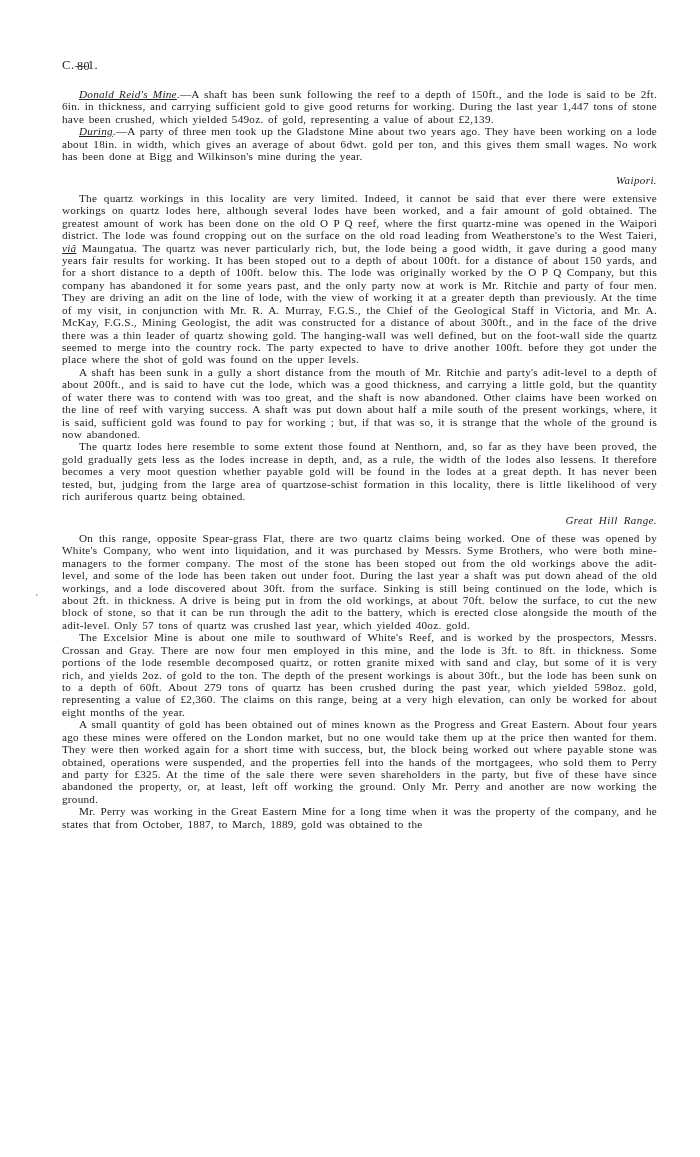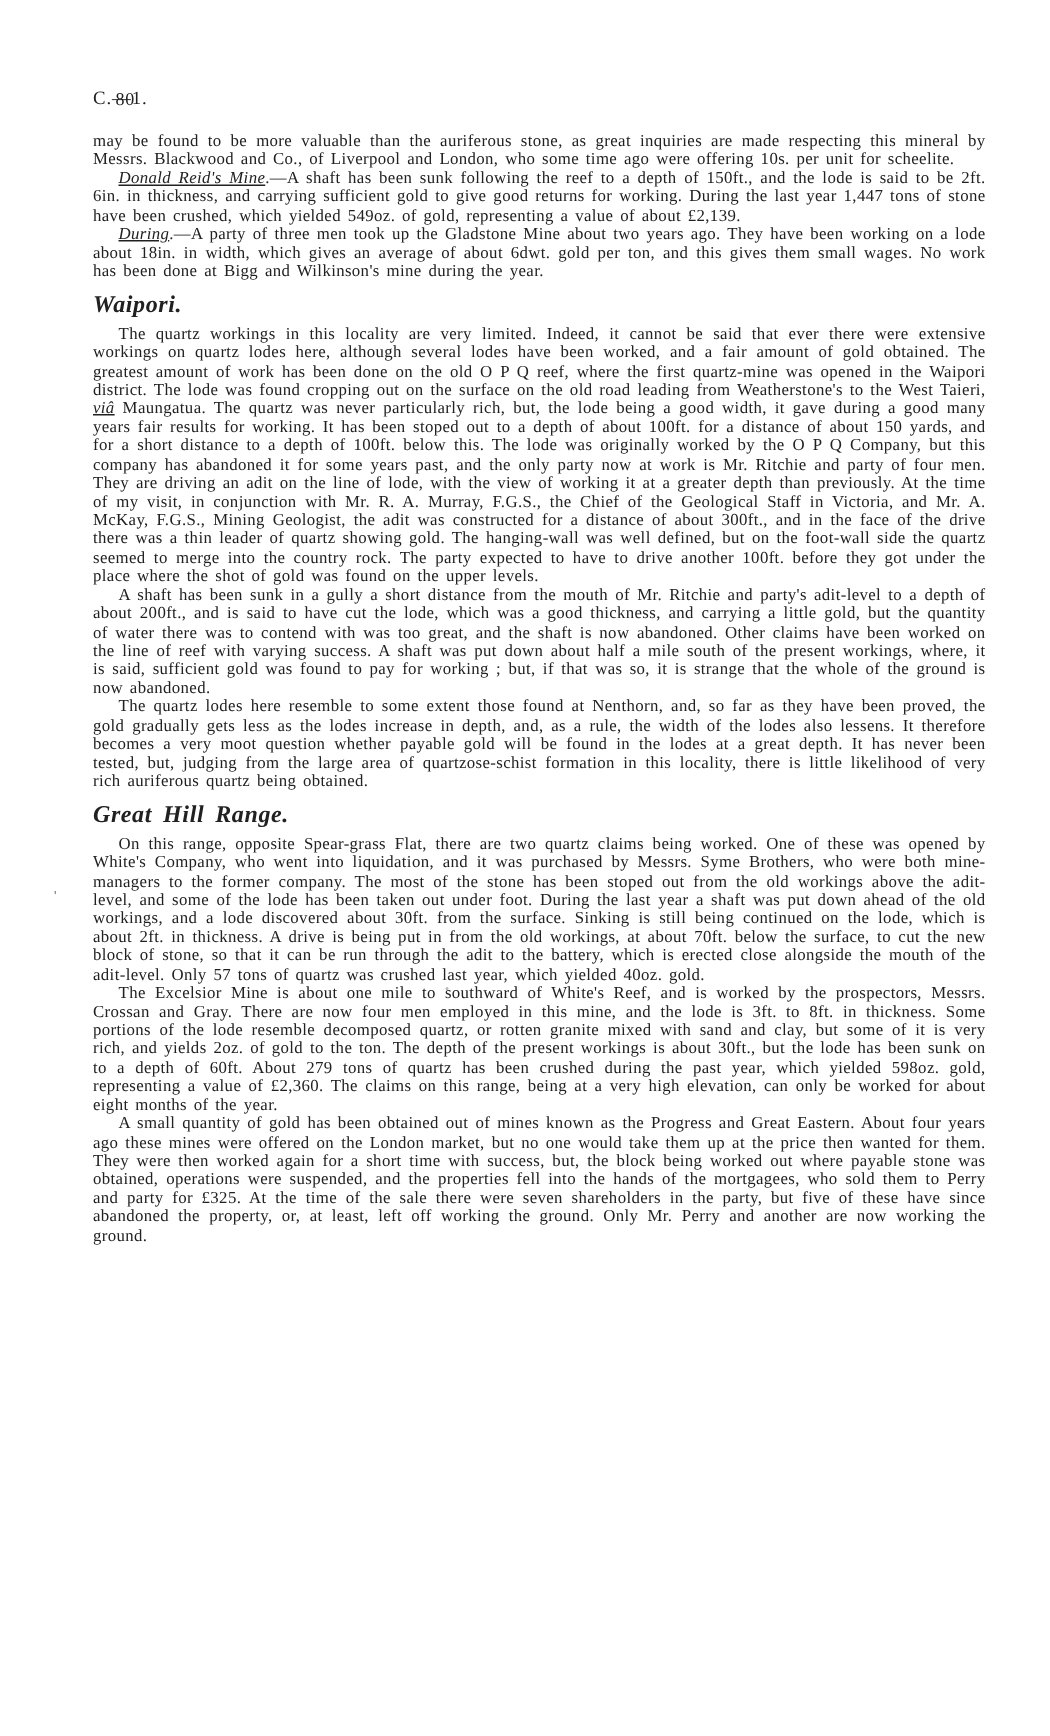--- a/index.html
+++ b/index.html
@@ -40,24 +40,24 @@
     text-align: justify;
   }
   .para {
     margin: 0;
     text-indent: 17px;
   }
   .para.no-indent { text-indent: 0; }
   .heading {
     margin: 11px 0 6px 0;
     font-style: italic;
-    font-weight: bold;
-    text-align: left;
+    font-weight: normal;
+    text-align: right;
     text-indent: 0;
-    font-size: 16px;
+    font-size: 11px;
     letter-spacing: 0.4px;
     word-spacing: 3px;
   }
   .it { font-style: italic; text-decoration: underline; }
   .scan-tick {
     position: absolute;
     left: 36px; top: 592px;
     font-size: 9px;
     color: #555;
   }
@@ -75,25 +75,25 @@
 <div class="page">
   <div class="running-header">
     <span class="report-code">C.—1.</span>
     <span class="page-number">80</span>
   </div>
 
   <span class="scan-tick">'</span>
   <span class="scan-dot"></span>
 
   <div class="body-text">
-      <p class="para no-indent"><span class="">may be found to be more valuable than the auriferous stone, as great inquiries are made respecting this mineral by Messrs. Blackwood and Co., of Liverpool and London, who some time ago were offering 10s. per unit for scheelite.</span></p>
       <p class="para"><span class="it">Donald Reid's Mine</span><span class="">.—A shaft has been sunk following the reef to a depth of 150ft., and the lode is said to be 2ft. 6in. in thickness, and carrying sufficient gold to give good returns for working. During the last year 1,447 tons of stone have been crushed, which yielded 549oz. of gold, representing a value of about £2,139.</span></p>
       <p class="para"><span class="it">During</span><span class="">.—A party of three men took up the Gladstone Mine about two years ago. They have been working on a lode about 18in. in width, which gives an average of about 6dwt. gold per ton, and this gives them small wages. No work has been done at Bigg and Wilkinson's mine during the year.</span></p>
       <p class="heading">Waipori.</p>
       <p class="para"><span class="">The quartz workings in this locality are very limited. Indeed, it cannot be said that ever there were extensive workings on quartz lodes here, although several lodes have been worked, and a fair amount of gold obtained. The greatest amount of work has been done on the old O P Q reef, where the first quartz-mine was opened in the Waipori district. The lode was found cropping out on the surface on the old road leading from Weatherstone's to the West Taieri, </span><span class="it">viâ</span><span class=""> Maungatua. The quartz was never particularly rich, but, the lode being a good width, it gave during a good many years fair results for working. It has been stoped out to a depth of about 100ft. for a distance of about 150 yards, and for a short distance to a depth of 100ft. below this. The lode was originally worked by the O P Q Company, but this company has abandoned it for some years past, and the only party now at work is Mr. Ritchie and party of four men. They are driving an adit on the line of lode, with the view of working it at a greater depth than previously. At the time of my visit, in conjunction with Mr. R. A. Murray, F.G.S., the Chief of the Geological Staff in Victoria, and Mr. A. McKay, F.G.S., Mining Geologist, the adit was constructed for a distance of about 300ft., and in the face of the drive there was a thin leader of quartz showing gold. The hanging-wall was well defined, but on the foot-wall side the quartz seemed to merge into the country rock. The party expected to have to drive another 100ft. before they got under the place where the shot of gold was found on the upper levels.</span></p>
       <p class="para"><span class="">A shaft has been sunk in a gully a short distance from the mouth of Mr. Ritchie and party's adit-level to a depth of about 200ft., and is said to have cut the lode, which was a good thickness, and carrying a little gold, but the quantity of water there was to contend with was too great, and the shaft is now abandoned. Other claims have been worked on the line of reef with varying success. A shaft was put down about half a mile south of the present workings, where, it is said, sufficient gold was found to pay for working ; but, if that was so, it is strange that the whole of the ground is now abandoned.</span></p>
       <p class="para"><span class="">The quartz lodes here resemble to some extent those found at Nenthorn, and, so far as they have been proved, the gold gradually gets less as the lodes increase in depth, and, as a rule, the width of the lodes also lessens. It therefore becomes a very moot question whether payable gold will be found in the lodes at a great depth. It has never been tested, but, judging from the large area of quartzose-schist formation in this locality, there is little likelihood of very rich auriferous quartz being obtained.</span></p>
       <p class="heading">Great Hill Range.</p>
       <p class="para"><span class="">On this range, opposite Spear-grass Flat, there are two quartz claims being worked. One of these was opened by White's Company, who went into liquidation, and it was purchased by Messrs. Syme Brothers, who were both mine-managers to the former company. The most of the stone has been stoped out from the old workings above the adit-level, and some of the lode has been taken out under foot. During the last year a shaft was put down ahead of the old workings, and a lode discovered about 30ft. from the surface. Sinking is still being continued on the lode, which is about 2ft. in thickness. A drive is being put in from the old workings, at about 70ft. below the surface, to cut the new block of stone, so that it can be run through the adit to the battery, which is erected close alongside the mouth of the adit-level. Only 57 tons of quartz was crushed last year, which yielded 40oz. gold.</span></p>
       <p class="para"><span class="">The Excelsior Mine is about one mile to southward of White's Reef, and is worked by the prospectors, Messrs. Crossan and Gray. There are now four men employed in this mine, and the lode is 3ft. to 8ft. in thickness. Some portions of the lode resemble decomposed quartz, or rotten granite mixed with sand and clay, but some of it is very rich, and yields 2oz. of gold to the ton. The depth of the present workings is about 30ft., but the lode has been sunk on to a depth of 60ft. About 279 tons of quartz has been crushed during the past year, which yielded 598oz. gold, representing a value of £2,360. The claims on this range, being at a very high elevation, can only be worked for about eight months of the year.</span></p>
       <p class="para"><span class="">A small quantity of gold has been obtained out of mines known as the Progress and Great Eastern. About four years ago these mines were offered on the London market, but no one would take them up at the price then wanted for them. They were then worked again for a short time with success, but, the block being worked out where payable stone was obtained, operations were suspended, and the properties fell into the hands of the mortgagees, who sold them to Perry and party for £325. At the time of the sale there were seven shareholders in the party, but five of these have since abandoned the property, or, at least, left off working the ground. Only Mr. Perry and another are now working the ground.</span></p>
+      <p class="para"><span class="">Mr. Perry was working in the Great Eastern Mine for a long time when it was the property of the company, and he states that from October, 1887, to March, 1889, gold was obtained to the</span></p>
     </div>
 </div>
 
 </body></html>

